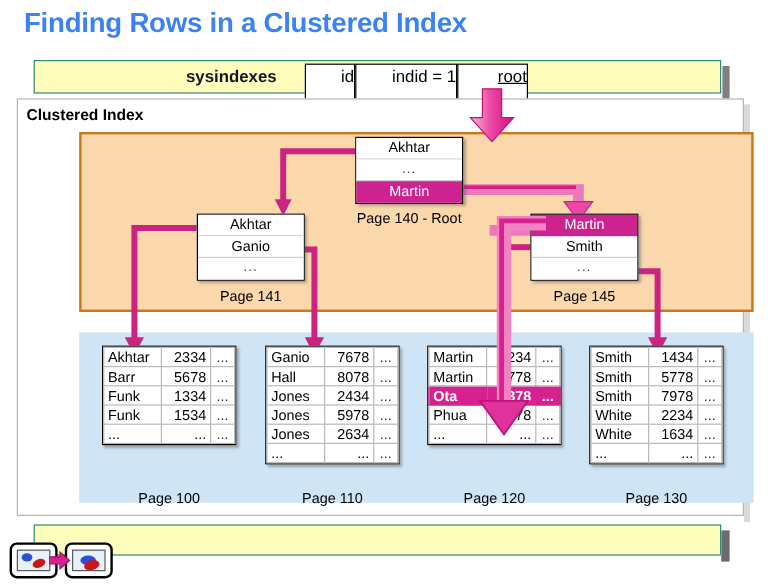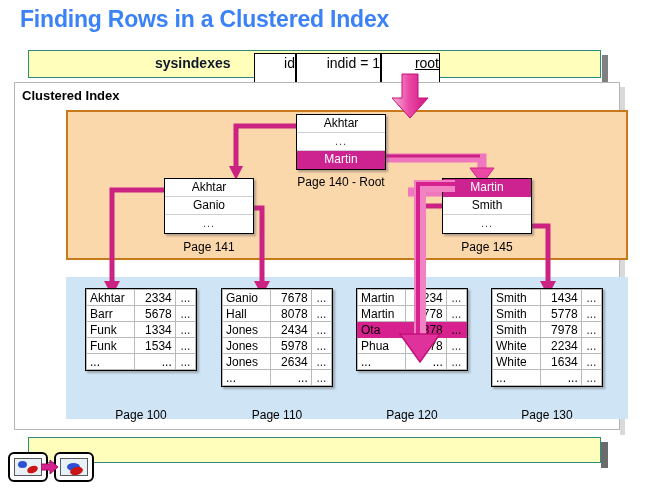--- a/index.html
+++ b/index.html
@@ -95,21 +95,21 @@
     z-index:30;
   }
   .dpage table{border-collapse:collapse;width:100%;}
   .dpage td{
     border:1px solid #b9b9b9;font-size:12px;color:#000;height:16px;
     padding:0 3px;box-sizing:border-box;background:#fff;white-space:nowrap;
   }
   .dpage td.c0{width:48px;}
   .dpage td.c1{width:40px;text-align:right;}
   .dpage td.c2{width:20px;text-align:center;color:#333;}
-  .dpage tr.hi td{background:#d6218f;color:#000000;border-color:#d6218f;}
+  .dpage tr.hi td{background:#d6218f;color:#ffffff;border-color:#d6218f;font-weight:bold;}
   #dp-100{left:85px;top:288px;width:112px;}
   #dp-110{left:221px;top:288px;width:112px;}
   #dp-120{left:356px;top:288px;width:112px;}
   #dp-130{left:491px;top:288px;width:112px;}
 
   .dpage-caption{
     position:absolute;top:408px;font-size:12px;color:#000;text-align:center;width:112px;z-index:30;
   }
   #dcap-100{left:85px;}
   #dcap-110{left:221px;}

